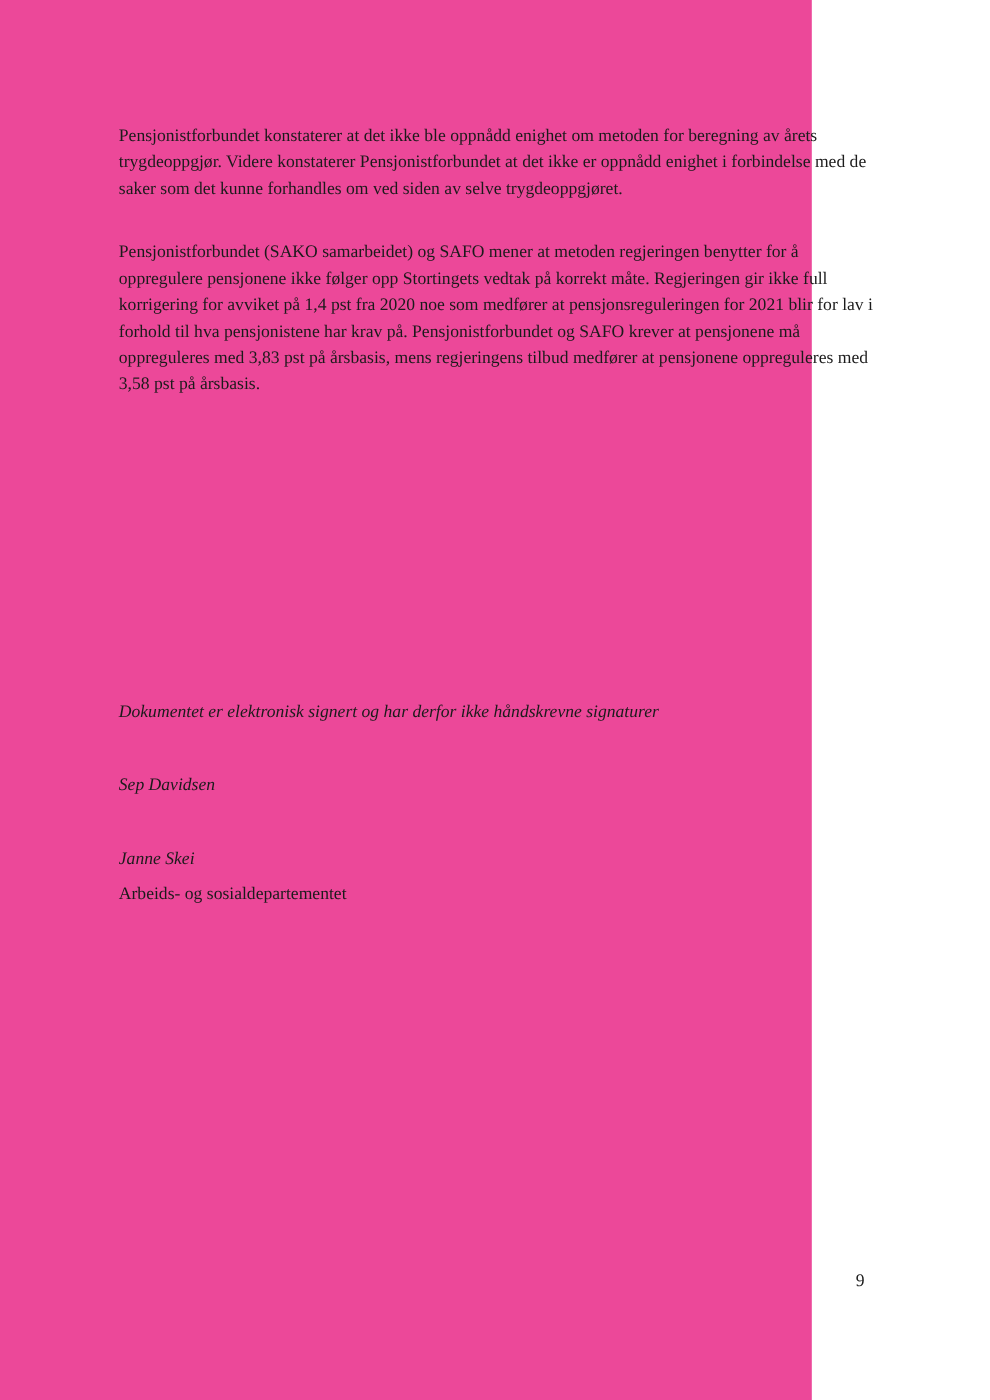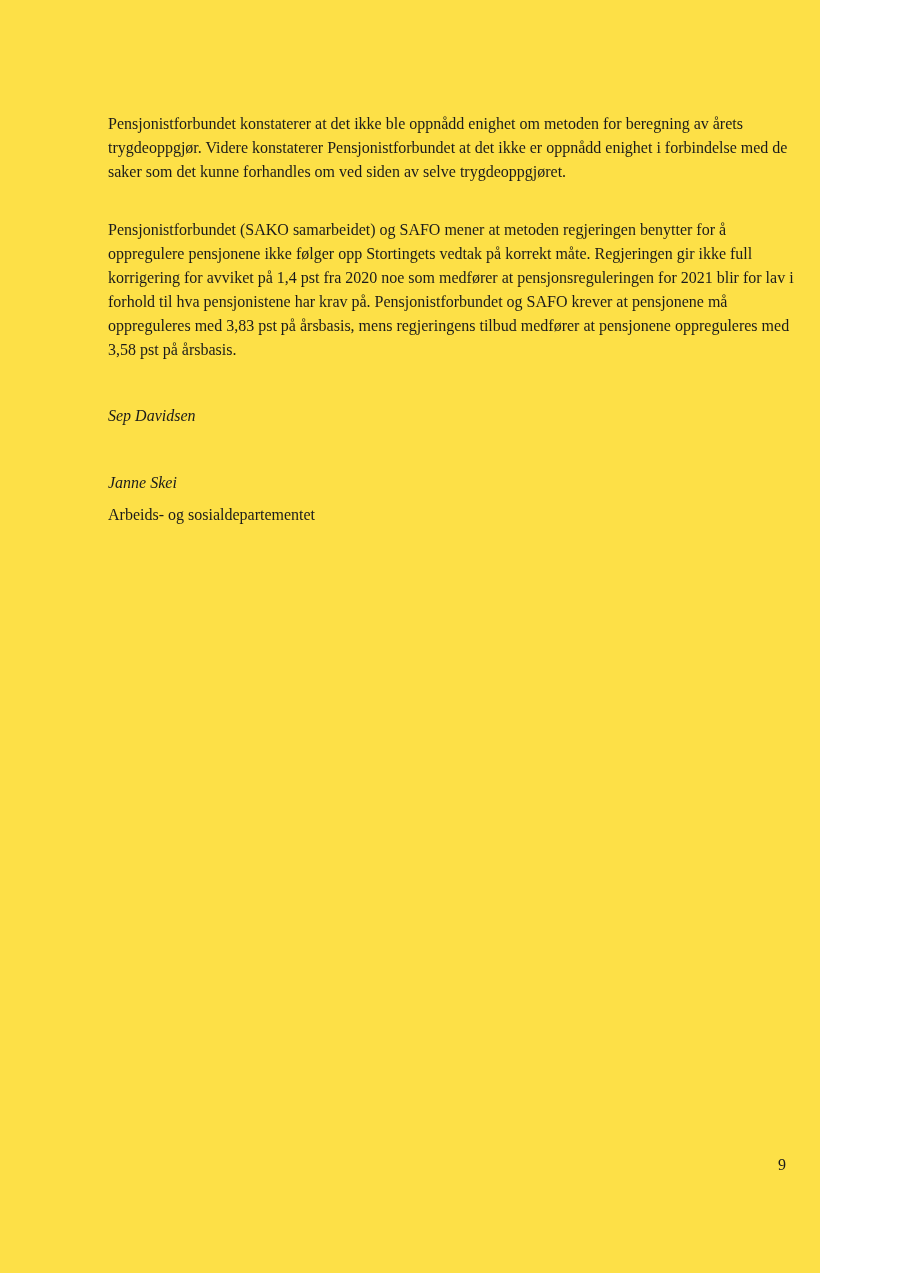--- a/index.html
+++ b/index.html
@@ -9,23 +9,23 @@
   }
   body {
     width: 900px;
     height: 1273px;
     overflow: hidden;
     font-family: "Liberation Serif", "DejaVu Serif", serif;
     color: #1b1b1b;
   }
   .page {
     position: relative;
-    width: 820px;
+    width: 738px;
     height: 1273px;
-    background: #fde047;
+    background: #ec4899;
   }
   .content {
     position: absolute;
     left: 108px;
     top: 112px;
     width: 686px;
     font-size: 16px;
     line-height: 24px;
     text-align: left;
   }
@@ -61,20 +61,21 @@
 <body>
 
 <div class="page">
   <div class="content">
 
     <p>Pensjonistforbundet konstaterer at det ikke ble oppnådd enighet om metoden for beregning av årets trygdeoppgjør. Videre konstaterer Pensjonistforbundet at det ikke er oppnådd enighet i forbindelse med de saker som det kunne forhandles om ved siden av selve trygdeoppgjøret.</p>
 
 
     <p class="para-protocol-note">Pensjonistforbundet (SAKO samarbeidet) og SAFO mener at metoden regjeringen benytter for å oppregulere pensjonene ikke følger opp Stortingets vedtak på korrekt måte. Regjeringen gir ikke full korrigering for avviket på 1,4 pst fra 2020 noe som medfører at pensjonsreguleringen for 2021 blir for lav i forhold til hva pensjonistene har krav på. Pensjonistforbundet og SAFO krever at pensjonene må oppreguleres med 3,83 pst på årsbasis, mens regjeringens tilbud medfører at pensjonene oppreguleres med 3,58 pst på årsbasis.</p>
 
+    <p class="signature-note">Dokumentet er elektronisk signert og har derfor ikke håndskrevne signaturer</p>
 
     <p class="sig-name sig-name-1">Sep Davidsen</p>
 
     <p class="sig-name sig-name-2">Janne Skei</p>
 
     <p class="sig-org-3">Arbeids- og sosialdepartementet</p>
 
   </div>
 
   <div class="page-number">9</div>

